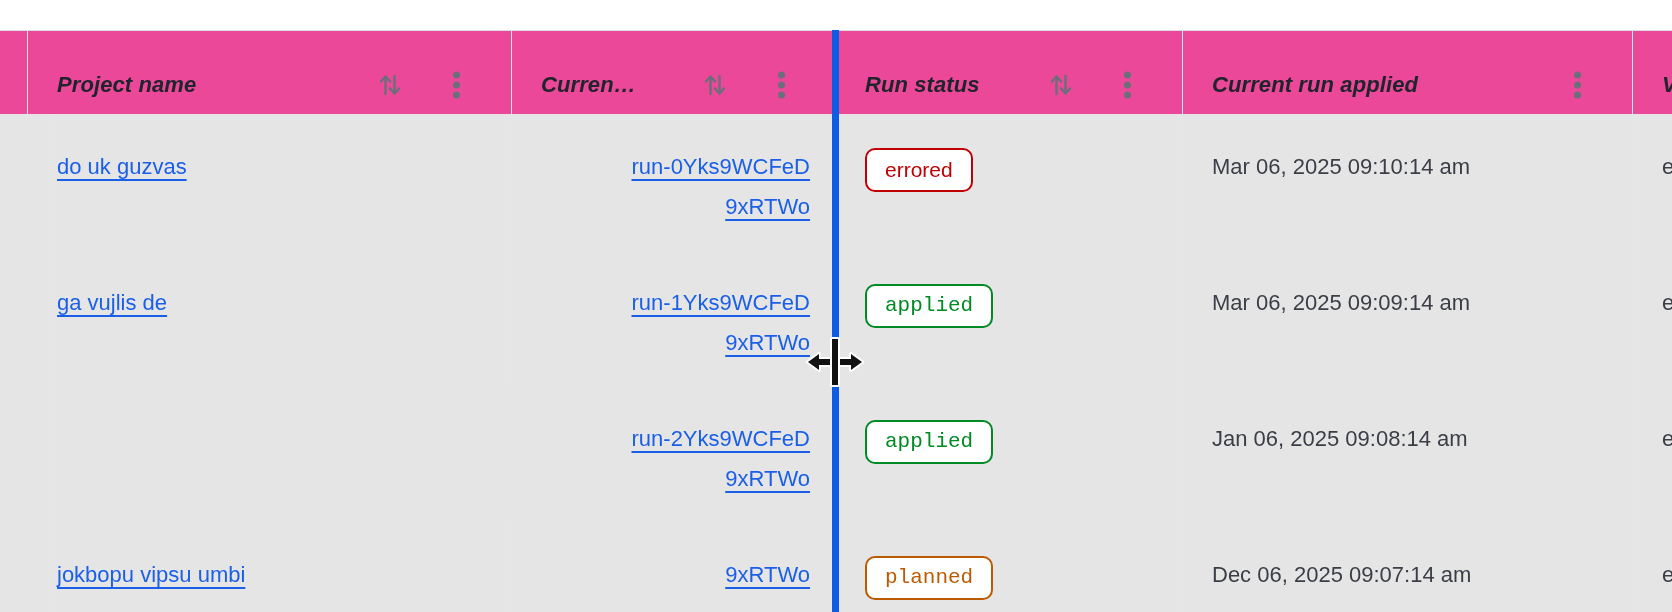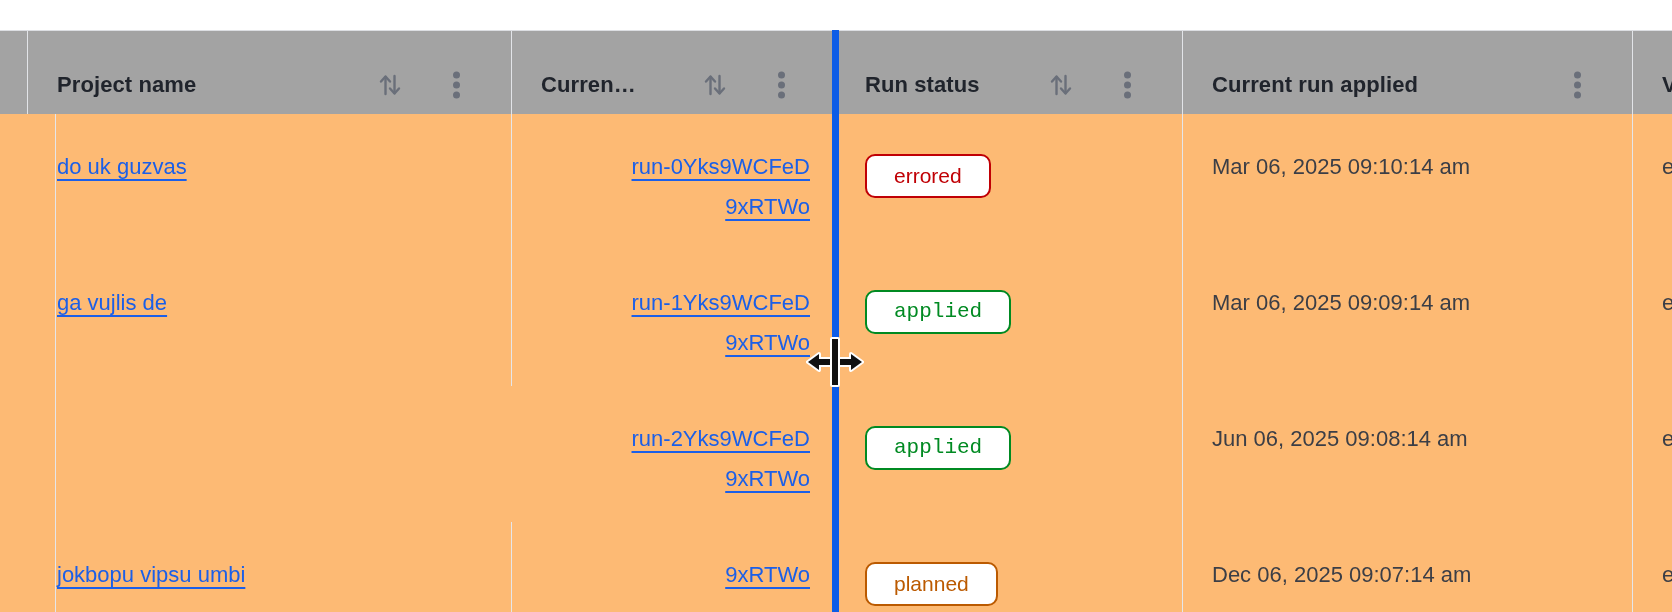--- a/index.html
+++ b/index.html
@@ -3,55 +3,56 @@
 <meta charset="utf-8">
 <style>
   html,body{margin:0;padding:0;}
   .screen{
     position:relative;width:1672px;height:612px;overflow:hidden;background:#ffffff;
     font-family:"Liberation Sans",sans-serif;
   }
   
   .thead{
     position:absolute;left:0;top:30px;width:1672px;height:109px;
-    background:#a3a3a3;border-top:1px solid #dcdee2;border-bottom:1px solid #d7d9de;
+    background:#ec4899;border-top:1px solid #dcdee2;border-bottom:1px solid #d7d9de;
     box-sizing:border-box;
+    font-style:italic;
   }
   .hcell{position:absolute;top:0;bottom:0;border-right:1px solid #e2e4e8;box-sizing:border-box;}
   .hcell.no-border{border-right:none;}
   .hlabel{
     position:absolute;left:29px;top:50%;transform:translateY(-50%);
     font-size:22px;font-weight:700;color:#20242c;white-space:nowrap;letter-spacing:.1px;
   }
   .sort-btn{position:absolute;right:109px;top:50%;transform:translateY(-50%);width:24px;height:28px;cursor:pointer;background:none;border:none;padding:0;}
   .kebab{position:absolute;right:48px;top:50%;transform:translateY(-50%);width:14px;height:31px;display:flex;flex-direction:column;justify-content:space-between;align-items:center;cursor:pointer;background:none;border:none;padding:2px 0;}
   .kebab .dot{width:7px;height:7px;border-radius:50%;background:#6a6f7a;}
   
   .col-stub{left:0;width:28px;}
   .col-project{left:28px;width:484px;}
   .col-run{left:512px;width:324px;}
   .col-status{left:836px;width:347px;}
   .col-applied{left:1183px;width:450px;}
   .col-last{left:1633px;width:39px;}
   
-  .trow{position:absolute;left:0;width:1672px;height:156px;border-bottom:4px solid #737373;box-sizing:border-box;background:#fdba74;}
+  .trow{position:absolute;left:0;width:1672px;height:156px;border-bottom:4px solid #737373;box-sizing:border-box;background:#e5e5e5;}
   .cell{position:absolute;top:0;bottom:0;border-right:1px solid #e5e6ea;box-sizing:border-box;padding:33px 26px 0 29px;}
   .cell.no-border{border-right:none;text-align:right;}
   .cell-text{font-size:22px;line-height:40px;color:#3b3e46;white-space:nowrap;}
   a.tlink{color:#1b5fe8;text-decoration:underline;text-underline-offset:5px;text-decoration-thickness:2px;font-size:22px;line-height:40px;}
   .run-line{display:block;}
   
   .badge{
     display:inline-block;height:44px;line-height:40px;box-sizing:border-box;
-    border:2px solid;border-radius:10px;padding:0 27px;font-size:21px;font-weight:400;
-    background:#fff;white-space:nowrap;margin-top:7px;
+    border:2px solid;border-radius:10px;padding:0 18px;font-size:21px;font-weight:400;
+    background:#fff;white-space:nowrap;margin-top:1px;
   }
   .badge--critical{color:#c00005;border-color:#c00005;}
   .badge--success{color:#008a22;border-color:#008a22;font-family:Liberation Mono, monospace;}
-  .badge--warning{color:#bb5a00;border-color:#bb5a00;}
+  .badge--warning{color:#bb5a00;border-color:#bb5a00;font-family:Liberation Mono, monospace;}
   
   .resize-line{position:absolute;left:832px;top:30px;width:7px;height:582px;background:#0d5ce6;z-index:5;cursor:col-resize;}
   .resize-cursor{position:absolute;left:806px;top:337px;width:58px;height:50px;z-index:6;pointer-events:none;}
 </style>
 </head>
 <body>
 
 <div class="screen">
 
   <div class="thead">
@@ -162,21 +163,21 @@
 
   <div class="trow" style="top:386px;">
     <div class="cell col-stub"></div>
     <div class="cell col-run no-border">
       <a class="tlink" href="#"><span class="run-line">run-2Yks9WCFeD</span><span class="run-line">9xRTWo</span></a>
     </div>
     <div class="cell col-status">
       <span class="badge badge--success">applied</span>
     </div>
     <div class="cell col-applied">
-      <span class="cell-text">Jun 06, 2025 09:08:14 am</span>
+      <span class="cell-text">Jan 06, 2025 09:08:14 am</span>
     </div>
     <div class="cell col-last no-border">
       <span class="cell-text">e</span>
     </div>
   </div>
 
   <div class="trow" style="top:522px;">
     <div class="cell col-stub"></div>
     <div class="cell col-project">
       <a class="tlink" href="#">jokbopu vipsu umbi</a>

